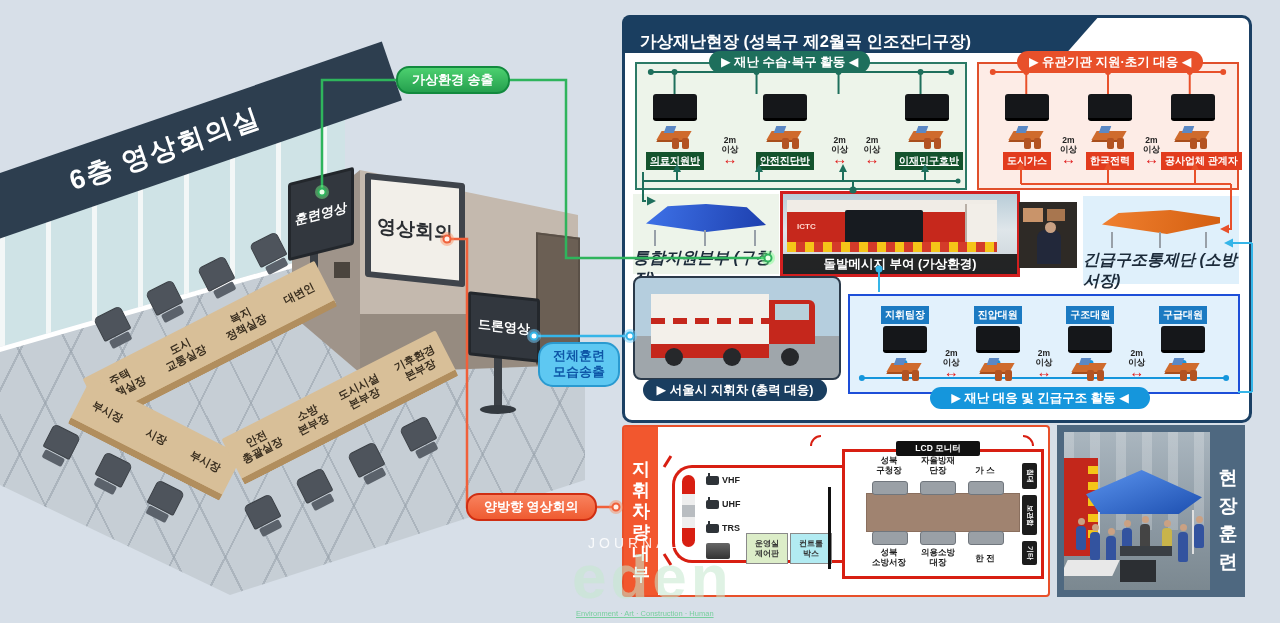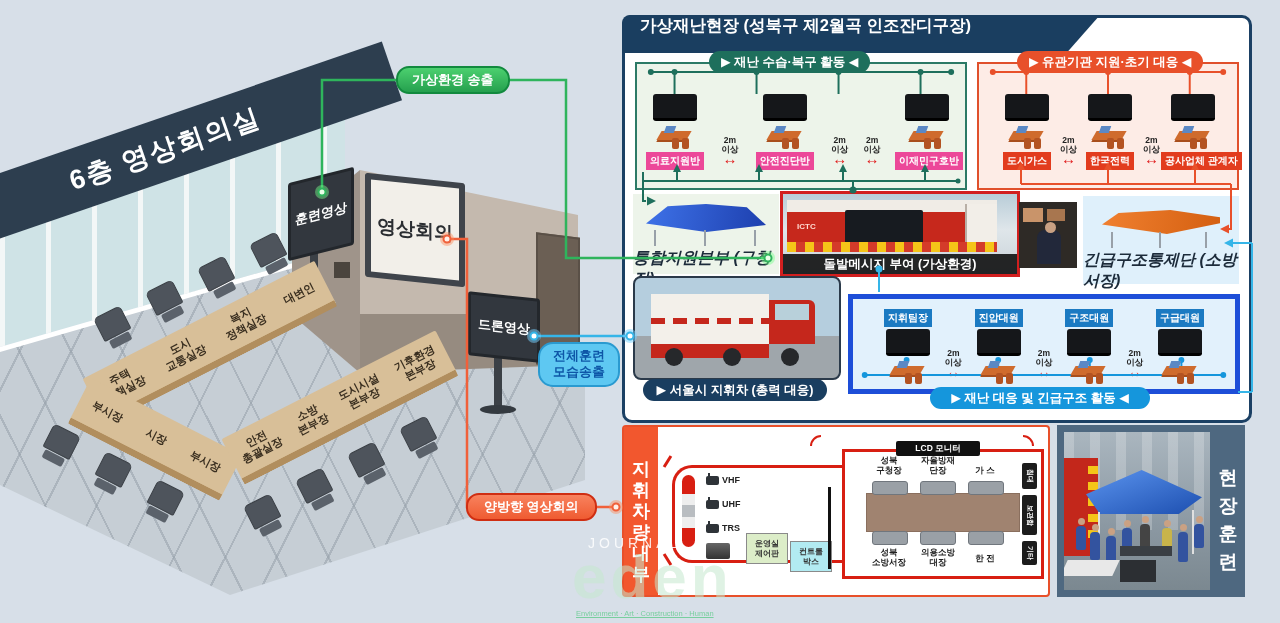--- a/index.html
+++ b/index.html
@@ -39,43 +39,43 @@
   .chair .s{display:block;width:22px;height:9px;background:#5b626b;margin:1px auto 0;border-radius:2px;}
   
   .wires{position:absolute;left:0;top:0;z-index:20;pointer-events:none;}
   .pill{position:absolute;z-index:21;display:flex;align-items:center;justify-content:center;font-weight:bold;text-align:center;}
   .pill-green{left:396px;top:66px;height:24px;padding:0 14px;border-radius:13px;background:linear-gradient(#4cd06f,#25a04e);border:2px solid #128a3e;color:#fff;font-size:13px;}
   .bubble-blue{left:538px;top:342px;width:78px;padding:4px 0;border-radius:15px;background:#5ec8f2;border:2px solid #2a9ad0;color:#0e57a8;font-size:13px;line-height:1.25;}
   .pill-orange{left:466px;top:493px;height:24px;padding:0 16px;border-radius:13px;background:linear-gradient(#f8825e,#ef5b31);border:2px solid #cf2e12;color:#fff;font-size:13px;}
   
   .vrpanel{position:absolute;left:622px;top:15px;width:624px;height:402px;background:#fff;border:3px solid #1b4064;border-radius:10px;z-index:10;}
   .vrhead{position:absolute;left:-3px;top:-3px;width:478px;height:38px;background:#1a3e60;border-radius:8px 0 0 0;
-    clip-path:polygon(0 0,100% 0,93% 100%,0 100%);display:flex;align-items:flex-start;}
+    clip-path:polygon(0 0,100% 0,93% 100%,0 100%);display:flex;align-items:flex-end;}
   .vrhead span{color:#fff;font-size:16.5px;font-weight:bold;padding-left:18px;}
   .sec{position:absolute;display:flex;align-items:flex-start;}
   .sec-green{left:10px;top:44px;width:332px;height:128px;background:#edf4ea;border:2px solid #2c7a66;padding:30px 6px 0;box-sizing:border-box;justify-content:space-between;}
   .sec-red{left:352px;top:44px;width:262px;height:128px;background:#fdece6;border:2px solid #e0502c;padding:30px 16px 0;box-sizing:border-box;justify-content:space-between;}
-  .sec-blue{left:223px;top:276px;width:392px;height:100px;background:#e2f1fc;border:5px solid #1d4ed8;padding:8px 20px 0;box-sizing:border-box;justify-content:space-between;}
+  .sec-blue{left:223px;top:276px;width:392px;height:100px;background:#e2f1fc;border:2px solid #1d4ed8;padding:8px 20px 0;box-sizing:border-box;justify-content:space-between;}
   .secsvg{position:absolute;left:0;top:2px;width:100%;height:30px;}
   .secsvgB{position:absolute;left:0;bottom:2px;width:100%;height:30px;}
   .badge{position:absolute;height:22px;line-height:22px;border-radius:12px;color:#fff;font-size:12.5px;font-weight:bold;text-align:center;padding:0 12px;z-index:6;}
   .badge-g{left:84px;top:33px;background:#1e6f5c;}
   .badge-r{left:392px;top:33px;background:#e8502a;}
   .badge-b{left:305px;top:369px;width:196px;background:#1596dc;}
   .badge-navy{left:18px;top:361px;width:160px;background:#1a3e60;}
   .unit{width:64px;flex:0 0 64px;text-align:center;}
   .unit70{width:70px;flex:0 0 70px;}
   .mon{width:44px;height:24px;background:#15171a;border-radius:3px;margin:0 auto;border-bottom:3px solid #000;}
   .deskicon{position:relative;width:38px;height:27px;margin:2px auto 0;}
   .deskicon .dtop{position:absolute;left:3px;top:8px;width:30px;height:9px;background:#cf6b2d;transform:skewX(-30deg);box-shadow:0 3px 0 -1px #a84e1c;}
   .deskicon .dlap{position:absolute;left:9px;top:3px;width:10px;height:7px;background:#5b88c4;transform:skewX(-20deg);}
   .deskicon .dc1{position:absolute;left:16px;top:15px;width:7px;height:11px;background:#b35322;border-radius:2px;}
   .deskicon .dc2{position:absolute;left:26px;top:15px;width:7px;height:11px;background:#b35322;border-radius:2px;}
   .ulabel{display:inline-block;white-space:nowrap;color:#fff;font-size:10px;font-weight:bold;padding:2px 4px;margin-top:1px;}
-  .lg{background:#ec4899;}
+  .lg{background:#14532d;text-decoration:underline;}
   .lr{background:#e23c1e;}
   .lb{background:#1b7ac2;margin-bottom:2px;}
   .gap{flex:0 0 19px;align-self:center;text-align:center;margin-top:18px;}
   .gap .gtxt{display:block;font-size:8.5px;font-weight:bold;color:#222;line-height:1.1;}
   .gap .garrow{display:block;color:#e01b1b;font-size:15px;font-weight:bold;line-height:10px;}
   .gapB{margin-top:30px;}
   .tentbox{position:absolute;text-align:left;font-size:16px;font-weight:bold;color:#1c2b3a;font-style:italic;}
   .tentbox-blue{left:8px;top:176px;width:146px;height:80px;background:#edf4ea;}
   .tentbox-orange{left:458px;top:178px;width:156px;height:88px;background:#dff0fb;}
   .tentroofB{width:120px;height:28px;margin:10px auto 0;background:linear-gradient(100deg,#3e72e8,#1d3fae);
@@ -112,21 +112,21 @@
   .vroom{position:absolute;left:182px;top:20px;width:196px;height:124px;border:3px solid #d81f12;}
   .arc{position:absolute;width:18px;height:18px;border:2px solid #d81f12;border-radius:50%;clip-path:polygon(0 0,50% 0,50% 50%,0 50%);}
   .pole{position:absolute;left:22px;top:46px;width:13px;height:72px;border-radius:7px;
     background:linear-gradient(#d81f12 0 26%,#eee 26% 42%,#b9bdc1 42% 58%,#eee 58% 74%,#d81f12 74%);}
   .rrow{position:absolute;display:flex;gap:3px;align-items:center;font-size:9px;font-weight:bold;color:#222;}
   .ric{width:13px;height:9px;background:#2e3338;border-radius:2px;position:relative;}
   .ric::before{content:'';position:absolute;left:2px;top:-3px;width:2px;height:3px;background:#2e3338;}
   .printer{position:absolute;left:46px;top:114px;width:24px;height:16px;background:linear-gradient(#666,#333);border-radius:2px;}
   .obox{position:absolute;width:40px;height:29px;border:1px solid #8a8a8a;font-size:8px;font-weight:bold;color:#333;display:flex;align-items:center;justify-content:center;text-align:center;line-height:1.2;}
   .obox-g{left:86px;top:104px;background:#dcedc8;}
-  .obox-c{left:130px;top:104px;background:#b2ebf2;margin-top:8px;}
+  .obox-c{left:130px;top:104px;background:#b2ebf2;}
   .vpart{position:absolute;left:168px;top:58px;width:3px;height:82px;background:#111;}
   .lcdbar{position:absolute;left:236px;top:12px;width:84px;height:15px;background:#111;border-radius:2px;color:#fff;font-size:8.5px;font-weight:bold;display:flex;align-items:center;justify-content:center;}
   .vtable{position:absolute;left:206px;top:64px;width:152px;height:37px;background:#a08370;border:1px solid #8a6f5e;}
   .seat{position:absolute;width:34px;height:12px;background:#9aa0a6;border:1px solid #70767d;border-radius:3px;}
   .slabel{position:absolute;font-size:8.5px;font-weight:bold;color:#222;text-align:center;line-height:1.2;}
   .wbox{position:absolute;left:362px;width:15px;background:#1c1c1c;border-radius:2px;color:#fff;font-size:7px;font-weight:bold;display:flex;align-items:center;justify-content:center;}
   .wbox span{writing-mode:vertical-rl;text-orientation:sideways;}
   .mirror{position:absolute;width:3px;height:13px;background:#d81f12;}
   
   .fieldpanel{position:absolute;left:1057px;top:425px;width:188px;height:172px;background:#4e6880;z-index:10;}

